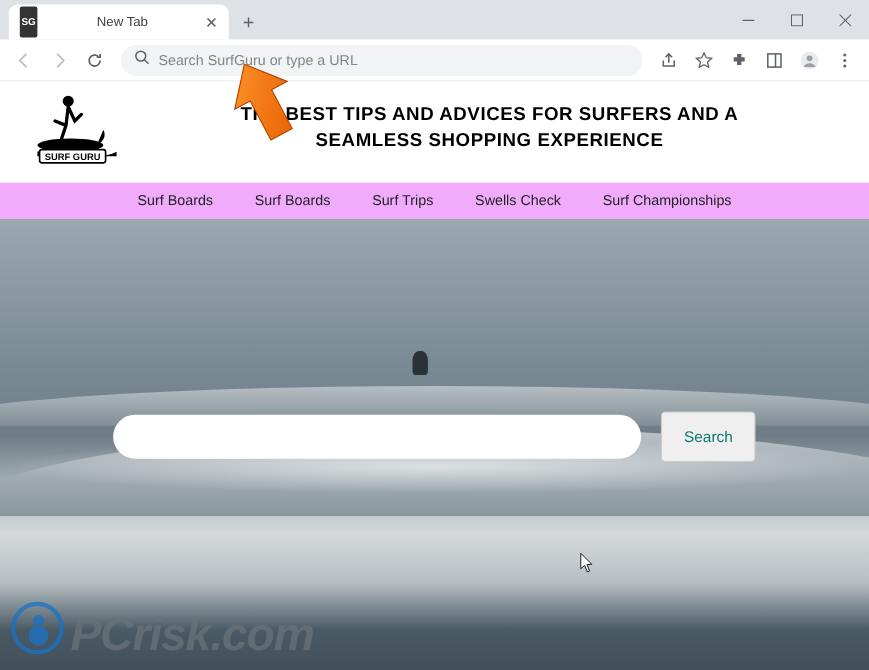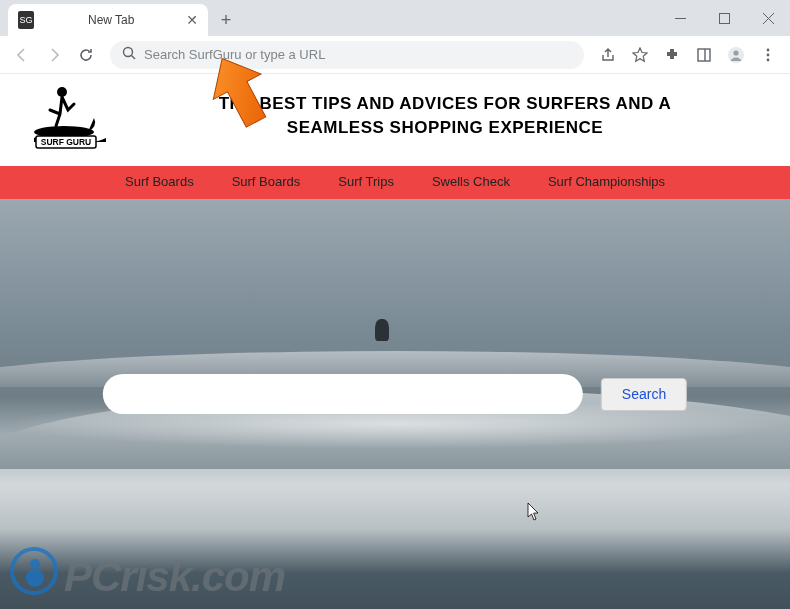--- a/index.html
+++ b/index.html
@@ -1,21 +1,21 @@
 <!DOCTYPE html>
 <html><head>
 <meta charset="utf-8">
 <style>
 * { margin: 0; padding: 0; box-sizing: border-box; font-family: -apple-system, BlinkMacSystemFont, "Segoe UI", Arial, sans-serif; }
 body { width: 790px; height: 609px; background: #fff; overflow: hidden; position: relative; }
 
 
 .titlebar { height: 36px; background: #dee1e6; display: flex; align-items: flex-end; padding-left: 8px; }
 .tab { background: #fff; height: 32px; border-radius: 8px 8px 0 0; display: flex; align-items: center; padding: 0 10px; min-width: 200px; gap: 8px; position: relative; }
-.favicon { width: 16px; height: 18px; background: #333; color: #fff; font-size: 9px; font-weight: normal; display: flex; align-items: center; justify-content: center; border-radius: 2px; }
+.favicon { width: 16px; height: 28px; background: #333; color: #fff; font-size: 9px; font-weight: bold; display: flex; align-items: center; justify-content: center; border-radius: 2px; }
 .tab-title { font-size: 12px; color: #3c4043; flex: 1; margin-left: 46px; }
 .tab-close { font-size: 14px; color: #5f6368; cursor: pointer; }
 .newtab { width: 28px; height: 28px; display: flex; align-items: center; justify-content: center; color: #5f6368; font-size: 18px; cursor: pointer; margin-left: 4px; margin-bottom: 2px; }
 .win-controls { margin-left: auto; display: flex; height: 36px; align-items: center; }
 .win-btn { width: 44px; height: 30px; display: flex; align-items: center; justify-content: center; color: #5f6368; }
 .win-btn svg { width: 11px; height: 11px; }
 
 .toolbar { height: 38px; background: #fff; display: flex; align-items: center; padding: 0 8px; gap: 4px; border-bottom: 1px solid #e8eaed; }
 .nav-btn { width: 28px; height: 28px; display: flex; align-items: center; justify-content: center; color: #bababa; border-radius: 50%; }
 .nav-btn.active { color: #5f6368; }
@@ -24,33 +24,33 @@
 .omnibox-text { font-size: 13px; color: #80868b; flex: 1; }
 .tool-icon { width: 28px; height: 28px; display: flex; align-items: center; justify-content: center; color: #5f6368; }
 
 
 .page { position: relative; height: 535px; overflow: hidden; }
 .header-area { background: #fff; padding: 8px 20px 4px; display: flex; align-items: flex-start; }
 .logo { width: 100px; height: 80px; position: relative; }
 .logo svg { width: 100%; height: 100%; }
 .header-text { flex: 1; text-align: center; padding-top: 10px; }
 .header-text h1 { font-family: Georgia, serif; font-size: 17px; font-weight: bold; line-height: 1.4; letter-spacing: 0.5px; }
-.nav-menu { display: flex; justify-content: center; gap: 38px; padding: 8px 0 10px; background: #ef4444; }
+.nav-menu { display: flex; justify-content: center; gap: 38px; padding: 8px 0 10px; background: #f0abfc; }
 .nav-menu a { font-size: 13px; color: #222; text-decoration: none; }
 
 .hero { position: relative; height: 440px; background: linear-gradient(180deg, #9ba8b0 0%, #8a99a3 15%, #7a8a94 30%, #6e7d86 45%, #a8b2b8 55%, #d4d8da 65%, #b8c0c4 75%, #4a5a64 85%, #3a4750 100%); overflow: hidden; }
 .wave { position: absolute; width: 120%; height: 60px; background: #e8ebec; border-radius: 50% 50% 0 0 / 100% 100% 0 0; opacity: 0.7; }
 .wave1 { top: 140px; left: -10%; transform: scaleY(0.6); background: linear-gradient(180deg, #d0d5d8, #8a959c); }
 .wave2 { top: 190px; left: -5%; height: 80px; background: linear-gradient(180deg, #e0e4e6, #708088); }
 .surfer-dot { position: absolute; top: 120px; left: 375px; width: 14px; height: 22px; background: #2a3238; border-radius: 40% 40% 20% 20%; }
 .foam { position: absolute; top: 200px; left: 0; right: 0; height: 50px; background: radial-gradient(ellipse at center, rgba(255,255,255,0.6), transparent 70%); }
 
 .search-row { position: absolute; top: 175px; left: 50%; transform: translateX(-50%); display: flex; gap: 18px; align-items: center; }
 .search-input { width: 480px; height: 40px; border-radius: 20px; background: #fff; border: none; padding: 0 18px; font-size: 14px; }
-.search-btn { height: 33px; padding: 0 20px; background: #efefef; border: 1px solid #ccc; border-radius: 4px; font-size: 14px; color: #1d4ed8; cursor: pointer; }
+.search-btn { height: 46px; padding: 0 20px; background: #efefef; border: 1px solid #ccc; border-radius: 4px; font-size: 14px; color: #0f766e; cursor: pointer; }
 
 .footer-links { position: absolute; bottom: 18px; right: 22px; display: flex; gap: 10px; font-size: 12px; color: #e8e8e8; align-items: center; }
 .footer-links a { color: #e8e8e8; text-decoration: none; }
 .footer-sep { color: #aab; }
 
 
 .arrow-overlay { position: absolute; top: 52px; left: 205px; z-index: 50; pointer-events: none; }
 .watermark { position: absolute; bottom: 8px; left: 10px; z-index: 60; display: flex; align-items: center; gap: 6px; opacity: 0.75; pointer-events: none; }
 .wm-circle { width: 48px; height: 48px; border: 4px solid #1873c7; border-radius: 50%; position: relative; }
 .wm-circle::before, .wm-circle::after { content: ""; position: absolute; background: #1873c7; border-radius: 50%; }

